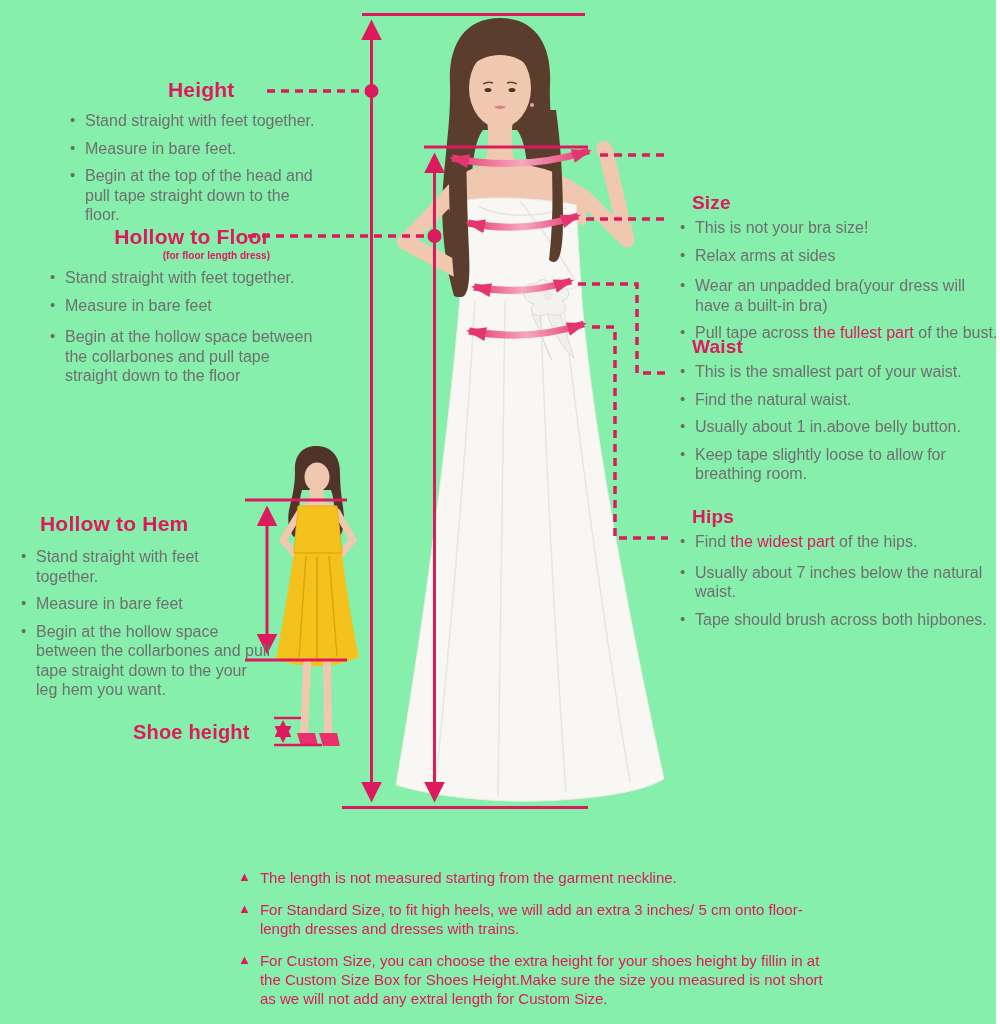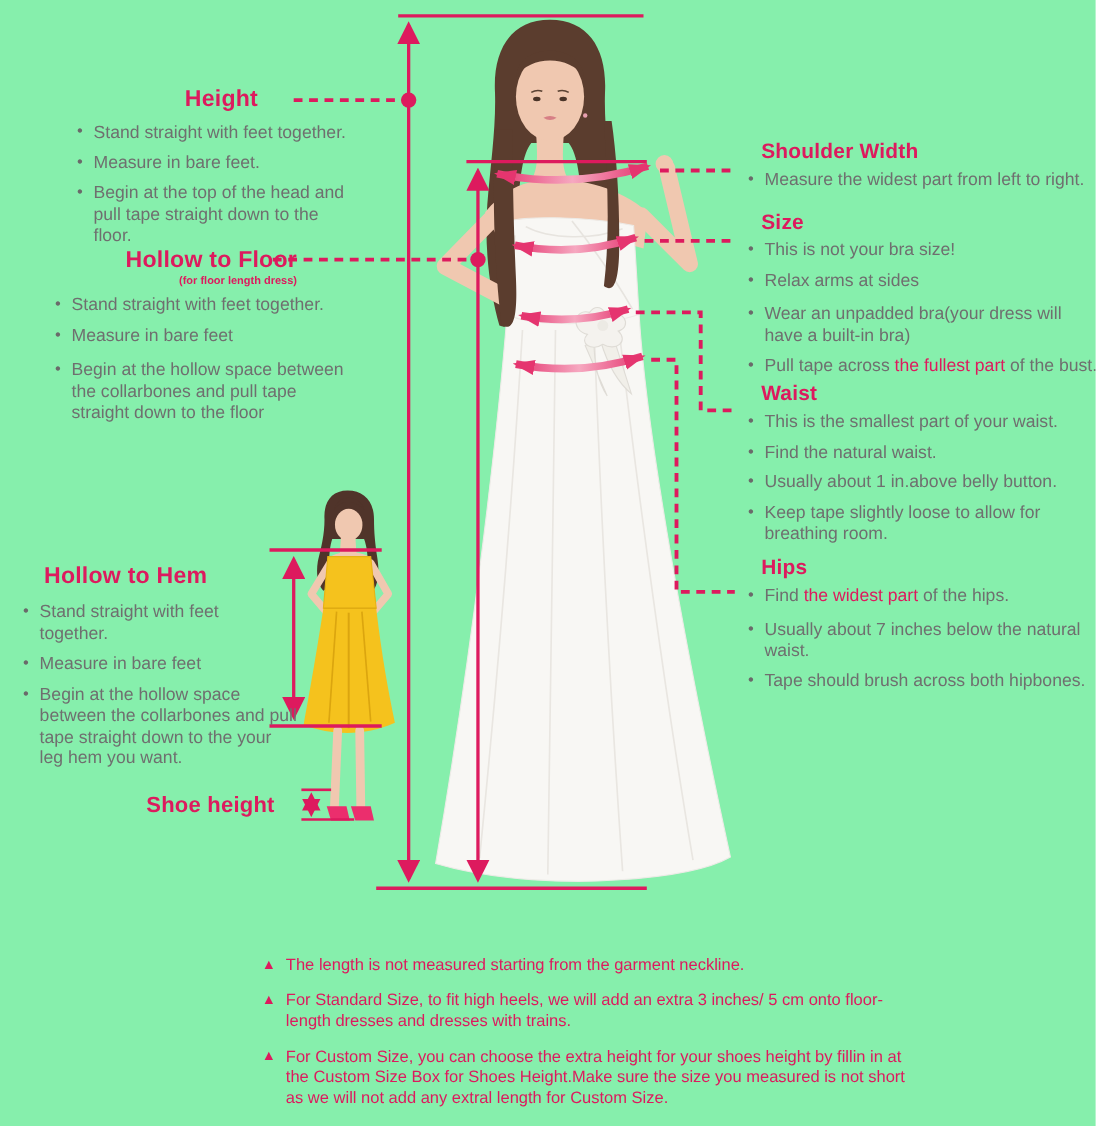--- a/index.html
+++ b/index.html
@@ -166,38 +166,32 @@
       <li style="max-width:180px"><span>Stand straight with feet together.</span></li>
       <li><span>Measure in bare feet</span></li>
       <li style="max-width:236px;margin-top:4px"><span>Begin at the hollow space between the collarbones and pull tape straight down to the your leg hem  you want.</span></li>
     </ul>
   </div>
 
   <div class="sec" style="left:133px;top:721px">
     <div class="t2" style="font-size:20px">Shoe height</div>
   </div>
 
-  <div class="sec" style="left:676px;top:128px;width:322px">
-    <div class="t2" style="margin-left:16px">Shoulder Width</div>
-    <ul class="instr" style="margin-top:4px;padding-left:2px">
-      <li><span>Measure the widest part from left to right.</span></li>
-    </ul>
-  </div>
 
   <div class="sec" style="left:676px;top:192px;width:322px">
     <div class="t2" style="margin-left:16px">Size</div>
     <ul class="instr" style="margin-top:4px;padding-left:2px">
       <li><span>This is not your bra size!</span></li>
       <li><span>Relax arms at sides</span></li>
       <li style="max-width:272px;margin-top:11px"><span>Wear an unpadded bra(your dress will have a built-in bra)</span></li>
       <li><span>Pull tape across </span><span class="hl">the fullest part</span><span> of the bust.</span></li>
     </ul>
   </div>
 
-  <div class="sec" style="left:676px;top:348px;width:322px">
+  <div class="sec" style="left:676px;top:336px;width:322px">
     <div class="t2" style="margin-left:16px">Waist</div>
     <ul class="instr" style="margin-top:4px;padding-left:2px">
       <li><span>This is the smallest part of your waist.</span></li>
       <li><span>Find the natural waist.</span></li>
       <li><span>Usually about 1 in.above belly button.</span></li>
       <li style="max-width:280px"><span>Keep tape slightly loose to allow for breathing room.</span></li>
     </ul>
   </div>
 
   <div class="sec" style="left:676px;top:506px;width:322px">

